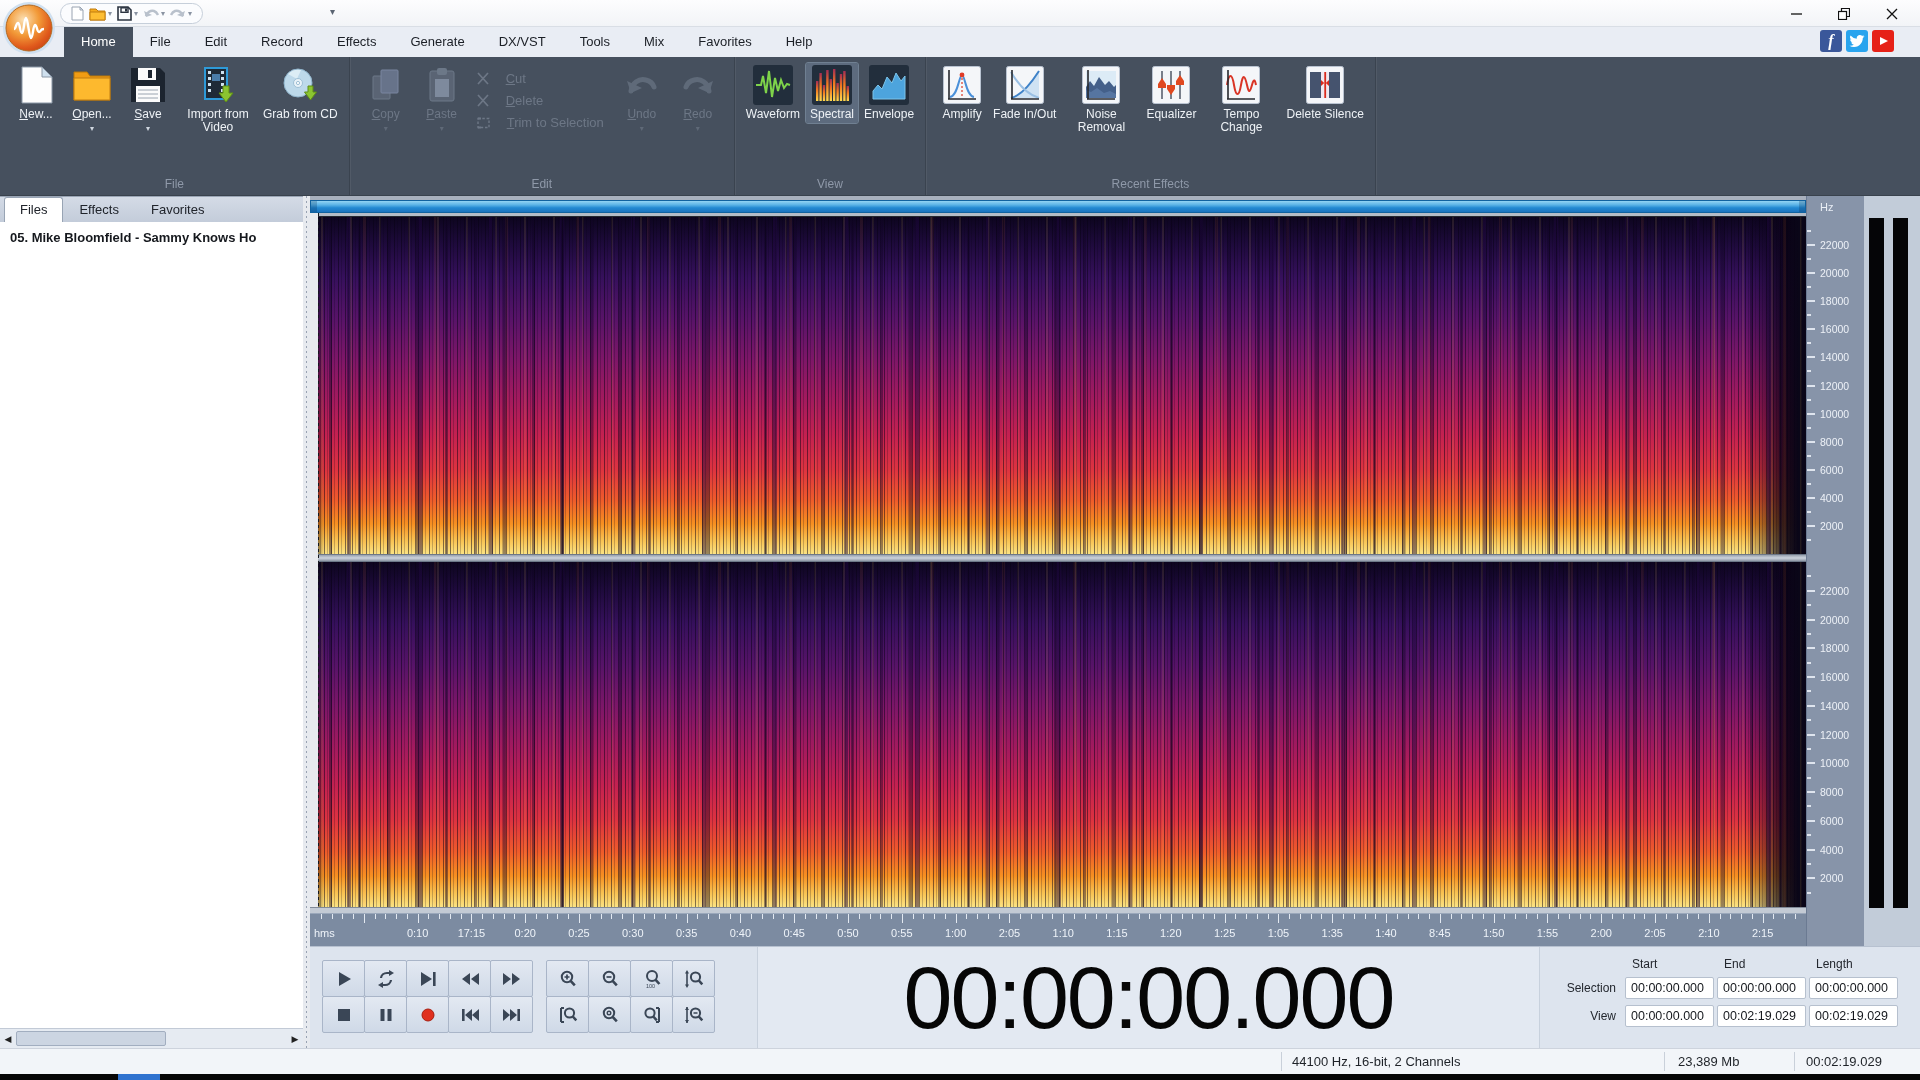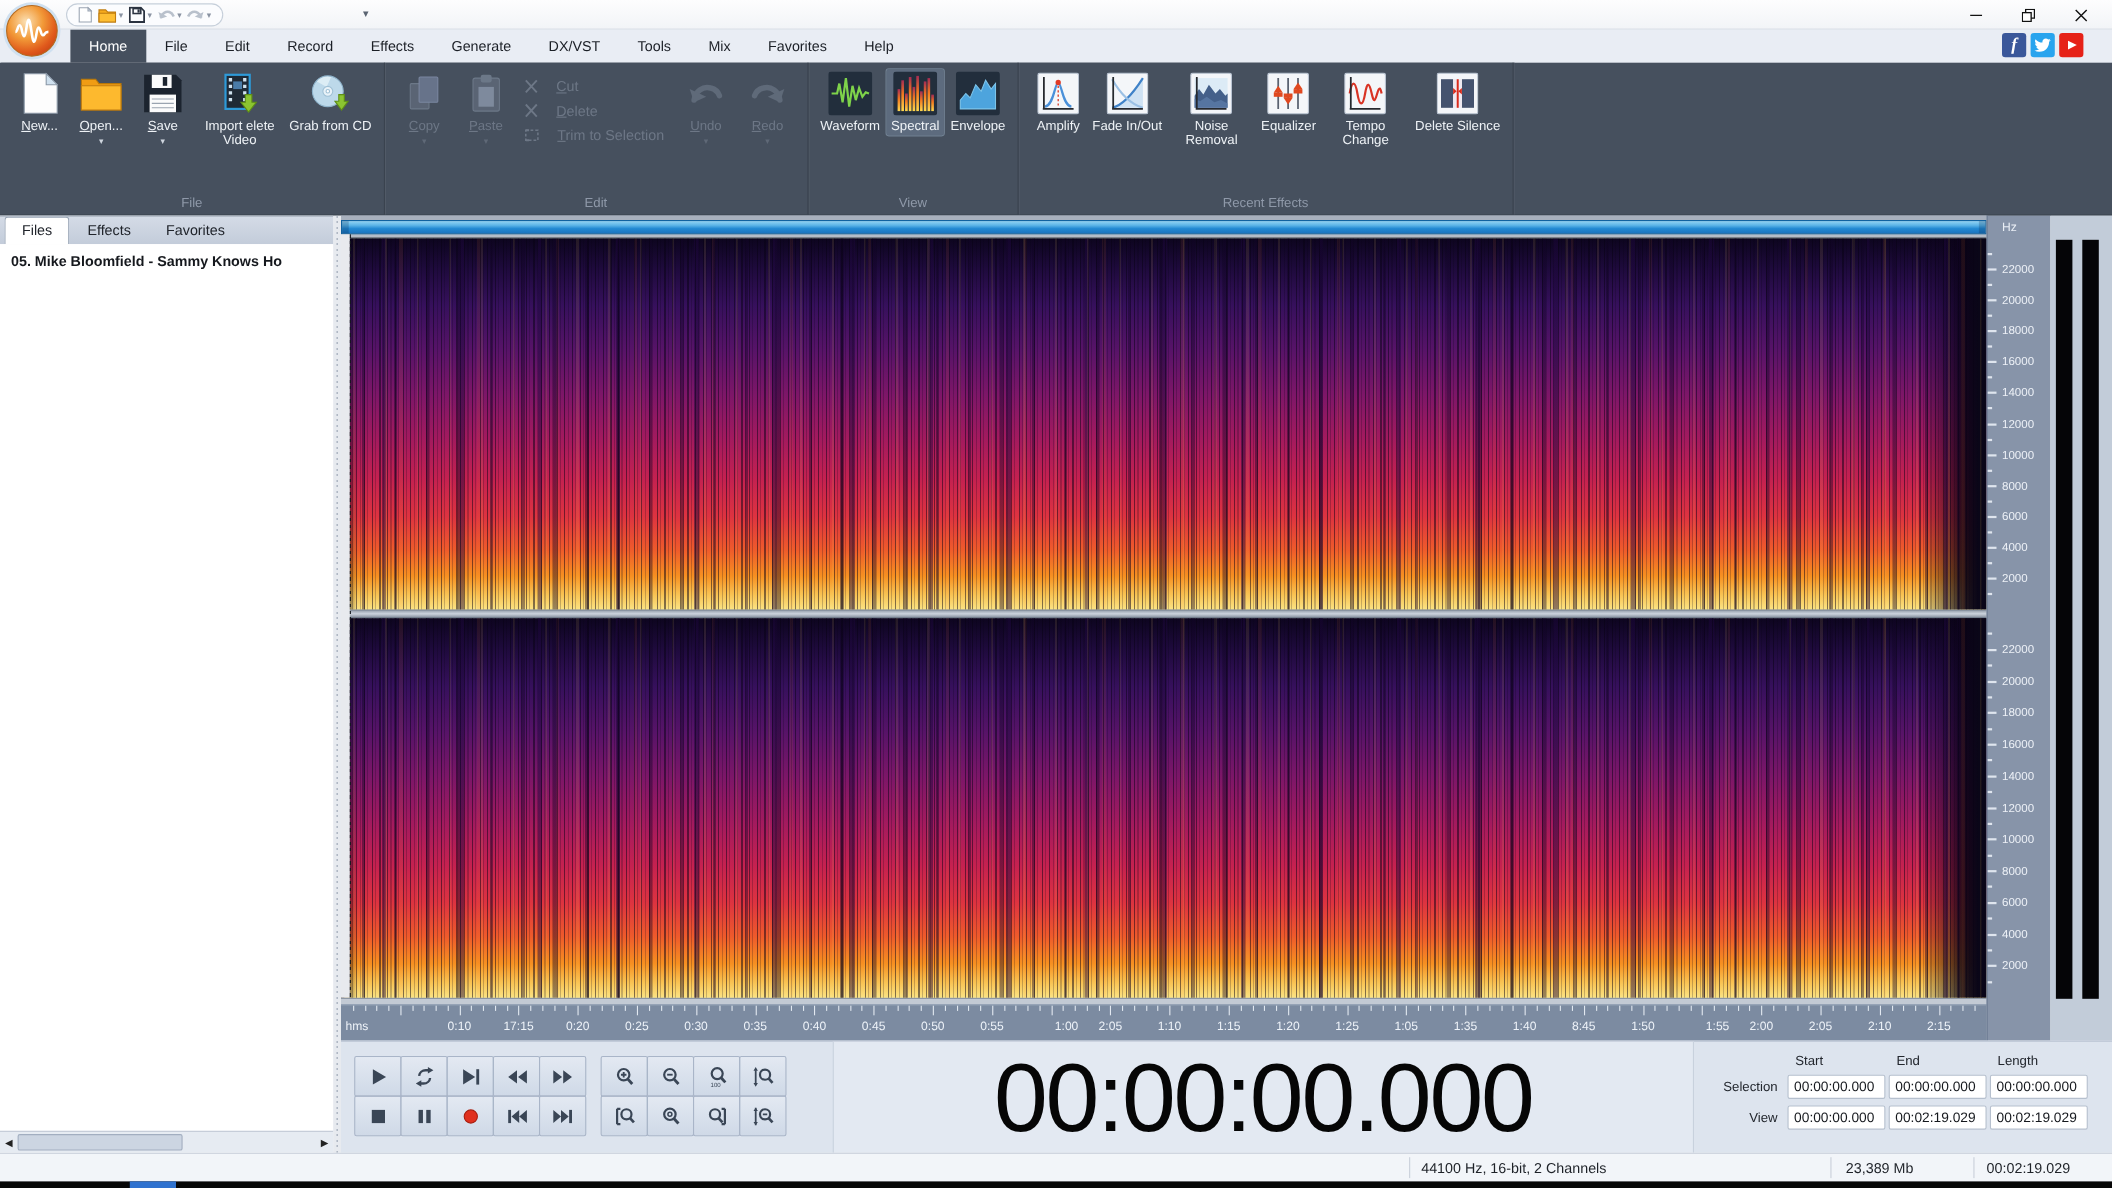--- a/index.html
+++ b/index.html
@@ -288,21 +288,21 @@
         </div>
         <div class="big">
           <span class="icn">
             <svg width="38" height="38" viewBox="0 0 38 38">
               <rect x="6" y="2" width="22" height="31" fill="#1f2a36" stroke="#2e9ad8" stroke-width="2"></rect>
               <path d="M9 5h3v3H9zM22 5h3v3h-3zM9 11h3v3H9zM22 11h3v3h-3zM9 17h3v3H9zM22 17h3v3h-3zM9 23h3v3H9zM22 23h3v3h-3z" fill="#cfe2ef"></path>
               <rect x="13" y="8" width="8" height="7" fill="#4a7ca8"></rect>
               <path d="M24 20v7h-4l7 9 7-9h-4v-7z" fill="#8bc431" stroke="#5e8e15"></path>
             </svg>
           </span>
-          <span>Import elete Video</span>
+          <span>Import from Video</span>
         </div>
         <div class="big">
           <span class="icn">
             <svg width="38" height="38" viewBox="0 0 38 38">
               <circle cx="17" cy="17" r="14" fill="#bdd9ea" stroke="#8fb4cc"></circle>
               <path d="M7 8a14 14 0 0 1 13-4l-4 9z" fill="#e3f1f8" opacity=".8"></path>
               <circle cx="17" cy="17" r="4.5" fill="#e8f2f8" stroke="#9fc0d5"></circle>
               <circle cx="17" cy="17" r="1.6" fill="#fff" stroke="#9fc0d5"></circle>
               <path d="M27 20v6h-3.5l6 8 6-8H32v-6z" fill="#8bc431" stroke="#5e8e15"></path>
             </svg>
@@ -681,32 +681,32 @@
         <span class="rlabel" style="left: 7.19274%;">0:10</span>
         <span class="rlabel" style="left: 10.7891%;">17:15</span>
         <span class="rlabel" style="left: 14.3855%;">0:20</span>
         <span class="rlabel" style="left: 17.9819%;">0:25</span>
         <span class="rlabel" style="left: 21.5782%;">0:30</span>
         <span class="rlabel" style="left: 25.1746%;">0:35</span>
         <span class="rlabel" style="left: 28.771%;">0:40</span>
         <span class="rlabel" style="left: 32.3673%;">0:45</span>
         <span class="rlabel" style="left: 35.9637%;">0:50</span>
         <span class="rlabel" style="left: 39.5601%;">0:55</span>
-        <span class="rlabel" style="left: 43.1565%; margin-left: 14px;">1:00</span>
+        <span class="rlabel" style="left: 43.1565%;">1:00</span>
         <span class="rlabel" style="left: 46.7528%;">2:05</span>
         <span class="rlabel" style="left: 50.3492%;">1:10</span>
         <span class="rlabel" style="left: 53.9456%;">1:15</span>
         <span class="rlabel" style="left: 57.542%;">1:20</span>
         <span class="rlabel" style="left: 61.1383%;">1:25</span>
         <span class="rlabel" style="left: 64.7347%;">1:05</span>
         <span class="rlabel" style="left: 68.3311%;">1:35</span>
         <span class="rlabel" style="left: 71.9274%;">1:40</span>
         <span class="rlabel" style="left: 75.5238%;">8:45</span>
         <span class="rlabel" style="left: 79.1202%;">1:50</span>
-        <span class="rlabel" style="left: 82.7166%; margin-left: 14px;">1:55</span>
+        <span class="rlabel" style="left: 82.7166%;">1:55</span>
         <span class="rlabel" style="left: 86.3129%;">2:00</span>
         <span class="rlabel" style="left: 89.9093%;">2:05</span>
         <span class="rlabel" style="left: 93.5057%;">2:10</span>
         <span class="rlabel" style="left: 97.102%;">2:15</span>
       </div>
     <div class="gutter"></div>
     <div class="playhead"></div>
   </div>
 
   <div class="freq" id="freq">

